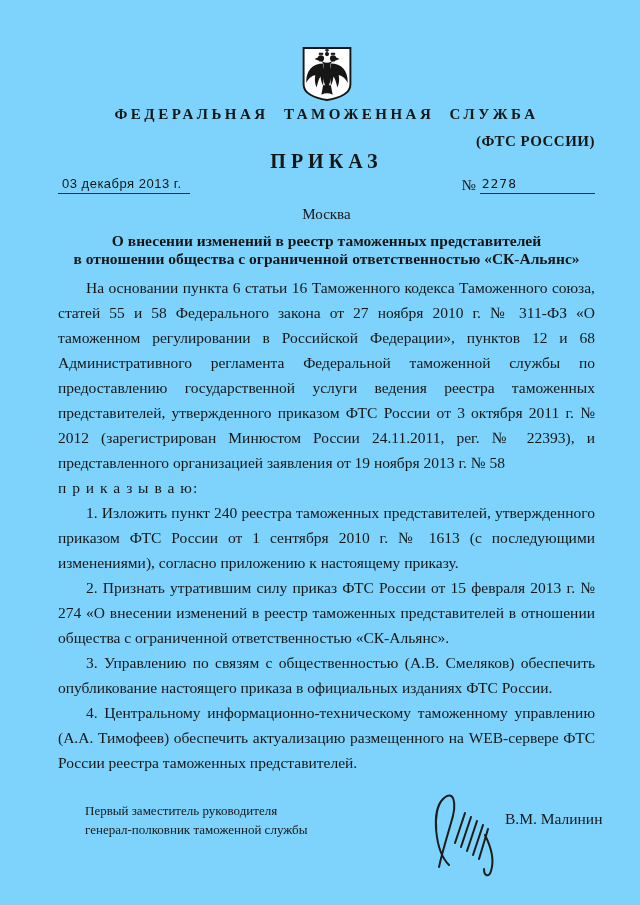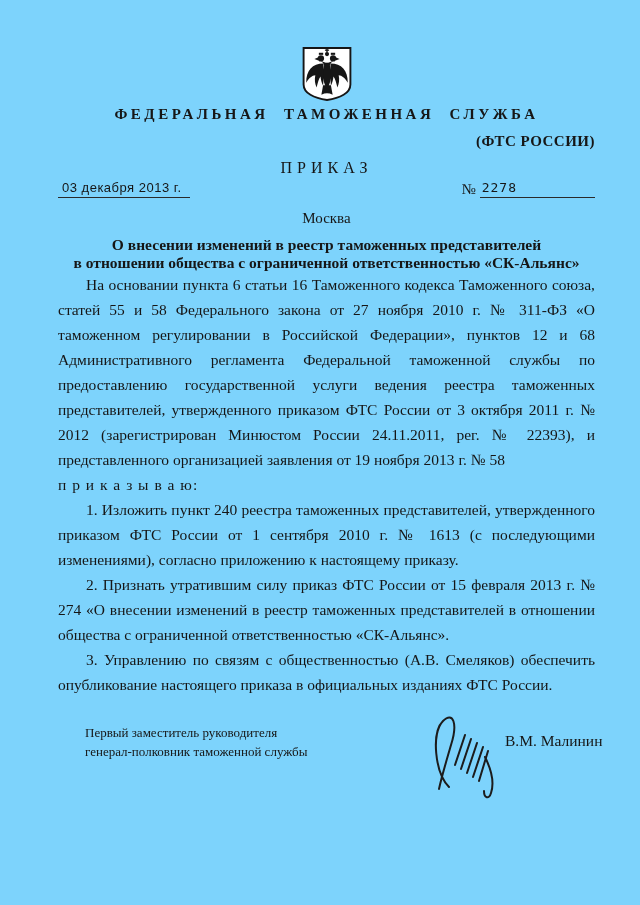--- a/index.html
+++ b/index.html
@@ -29,24 +29,23 @@
     white-space: nowrap;
   }
   .org-short {
     font-weight: bold;
     font-size: 15px;
     letter-spacing: 0.5px;
     margin-top: 10px;
     text-align: right;
   }
   .doc-type {
-    font-weight: normal;
-    font-size: 16px;
+    font-weight: bold;
+    font-size: 20px;
     letter-spacing: 5px;
-    margin-top: 9px;
   }
 
   .date-row {
     display: flex;
     justify-content: space-between;
     align-items: flex-end;
     margin-top: 3px;
     font-size: 14px;
   }
   .date-value {
@@ -72,21 +71,21 @@
   
   .title {
     margin-top: 9px;
     text-align: center;
     font-weight: bold;
     font-size: 15.5px;
     line-height: 18px;
   }
 
   
-  .body-text { }
+  .body-text { margin-top: 7px; }
   .para {
     margin: 0;
     font-size: 15.5px;
     line-height: 25px;
     text-align: justify;
   }
   .indent { text-indent: 28px; }
   .order-word {
     text-indent: 0;
     text-align: left;
@@ -165,20 +164,21 @@
     <div>О внесении изменений в реестр таможенных представителей</div>
     <div>в отношении общества с ограниченной ответственностью «СК-Альянс»</div>
   </div>
 
   <div class="body-text">
     <p class="para indent">На основании пункта 6 статьи 16 Таможенного кодекса Таможенного союза, статей 55 и 58 Федерального закона от 27 ноября 2010 г. № 311-ФЗ «О таможенном регулировании в Российской Федерации», пунктов 12 и 68 Административного регламента Федеральной таможенной службы по предоставлению государственной услуги ведения реестра таможенных представителей, утвержденного приказом ФТС России от 3 октября 2011 г. № 2012 (зарегистрирован Минюстом России 24.11.2011, рег. № 22393), и представленного организацией заявления от 19 ноября 2013 г. № 58</p>
     <p class="para order-word">п р и к а з ы в а ю:</p>
     <p class="para indent">1. Изложить пункт 240 реестра таможенных представителей, утвержденного приказом ФТС России от 1 сентября 2010 г. № 1613 (с последующими изменениями), согласно приложению к настоящему приказу.</p>
     <p class="para indent">2. Признать утратившим силу приказ ФТС России от 15 февраля 2013 г. № 274 «О внесении изменений в реестр таможенных представителей в отношении общества с ограниченной ответственностью «СК-Альянс».</p>
     <p class="para indent">3. Управлению по связям с общественностью (А.В. Смеляков) обеспечить опубликование настоящего приказа в официальных изданиях ФТС России.</p>
+    <p class="para indent">4. Центральному информационно-техническому таможенному управлению (А.А. Тимофеев) обеспечить актуализацию размещенного на WEB-сервере ФТС России реестра таможенных представителей.</p>
   </div>
 
   <div class="sig-block">
     <div class="sig-titles">
       <div>Первый заместитель руководителя</div>
       <div>генерал-полковник таможенной службы</div>
     </div>
 
     <svg class="sig-sign" width="90" height="92" viewBox="0 0 90 92">
       <g fill="none" stroke="#1c1c1c" stroke-width="2" stroke-linecap="round">

